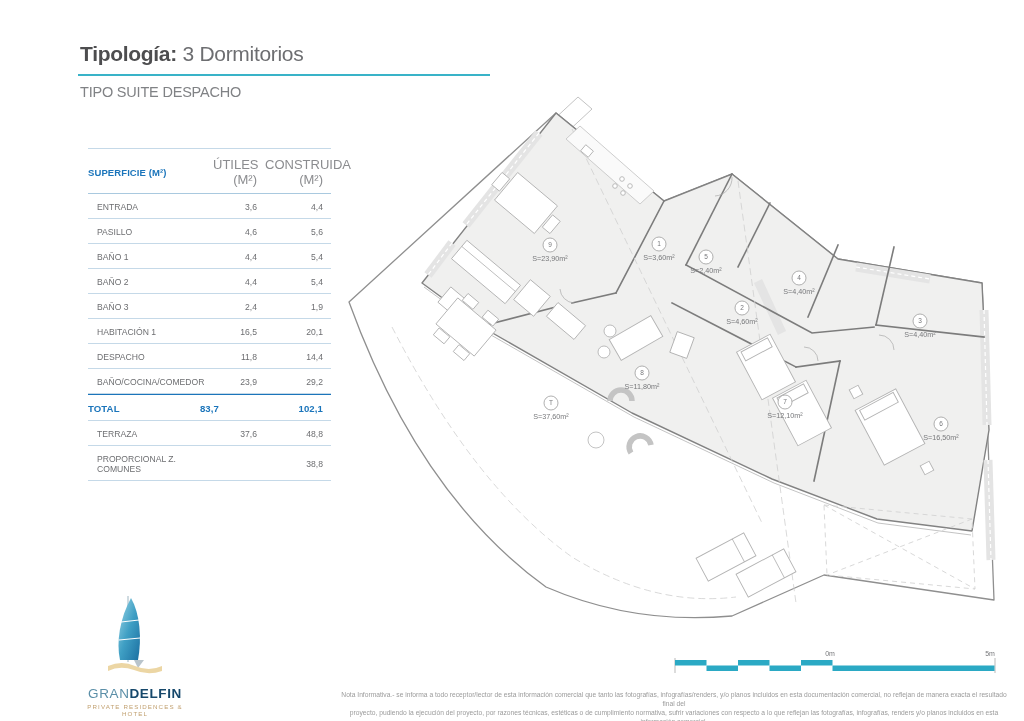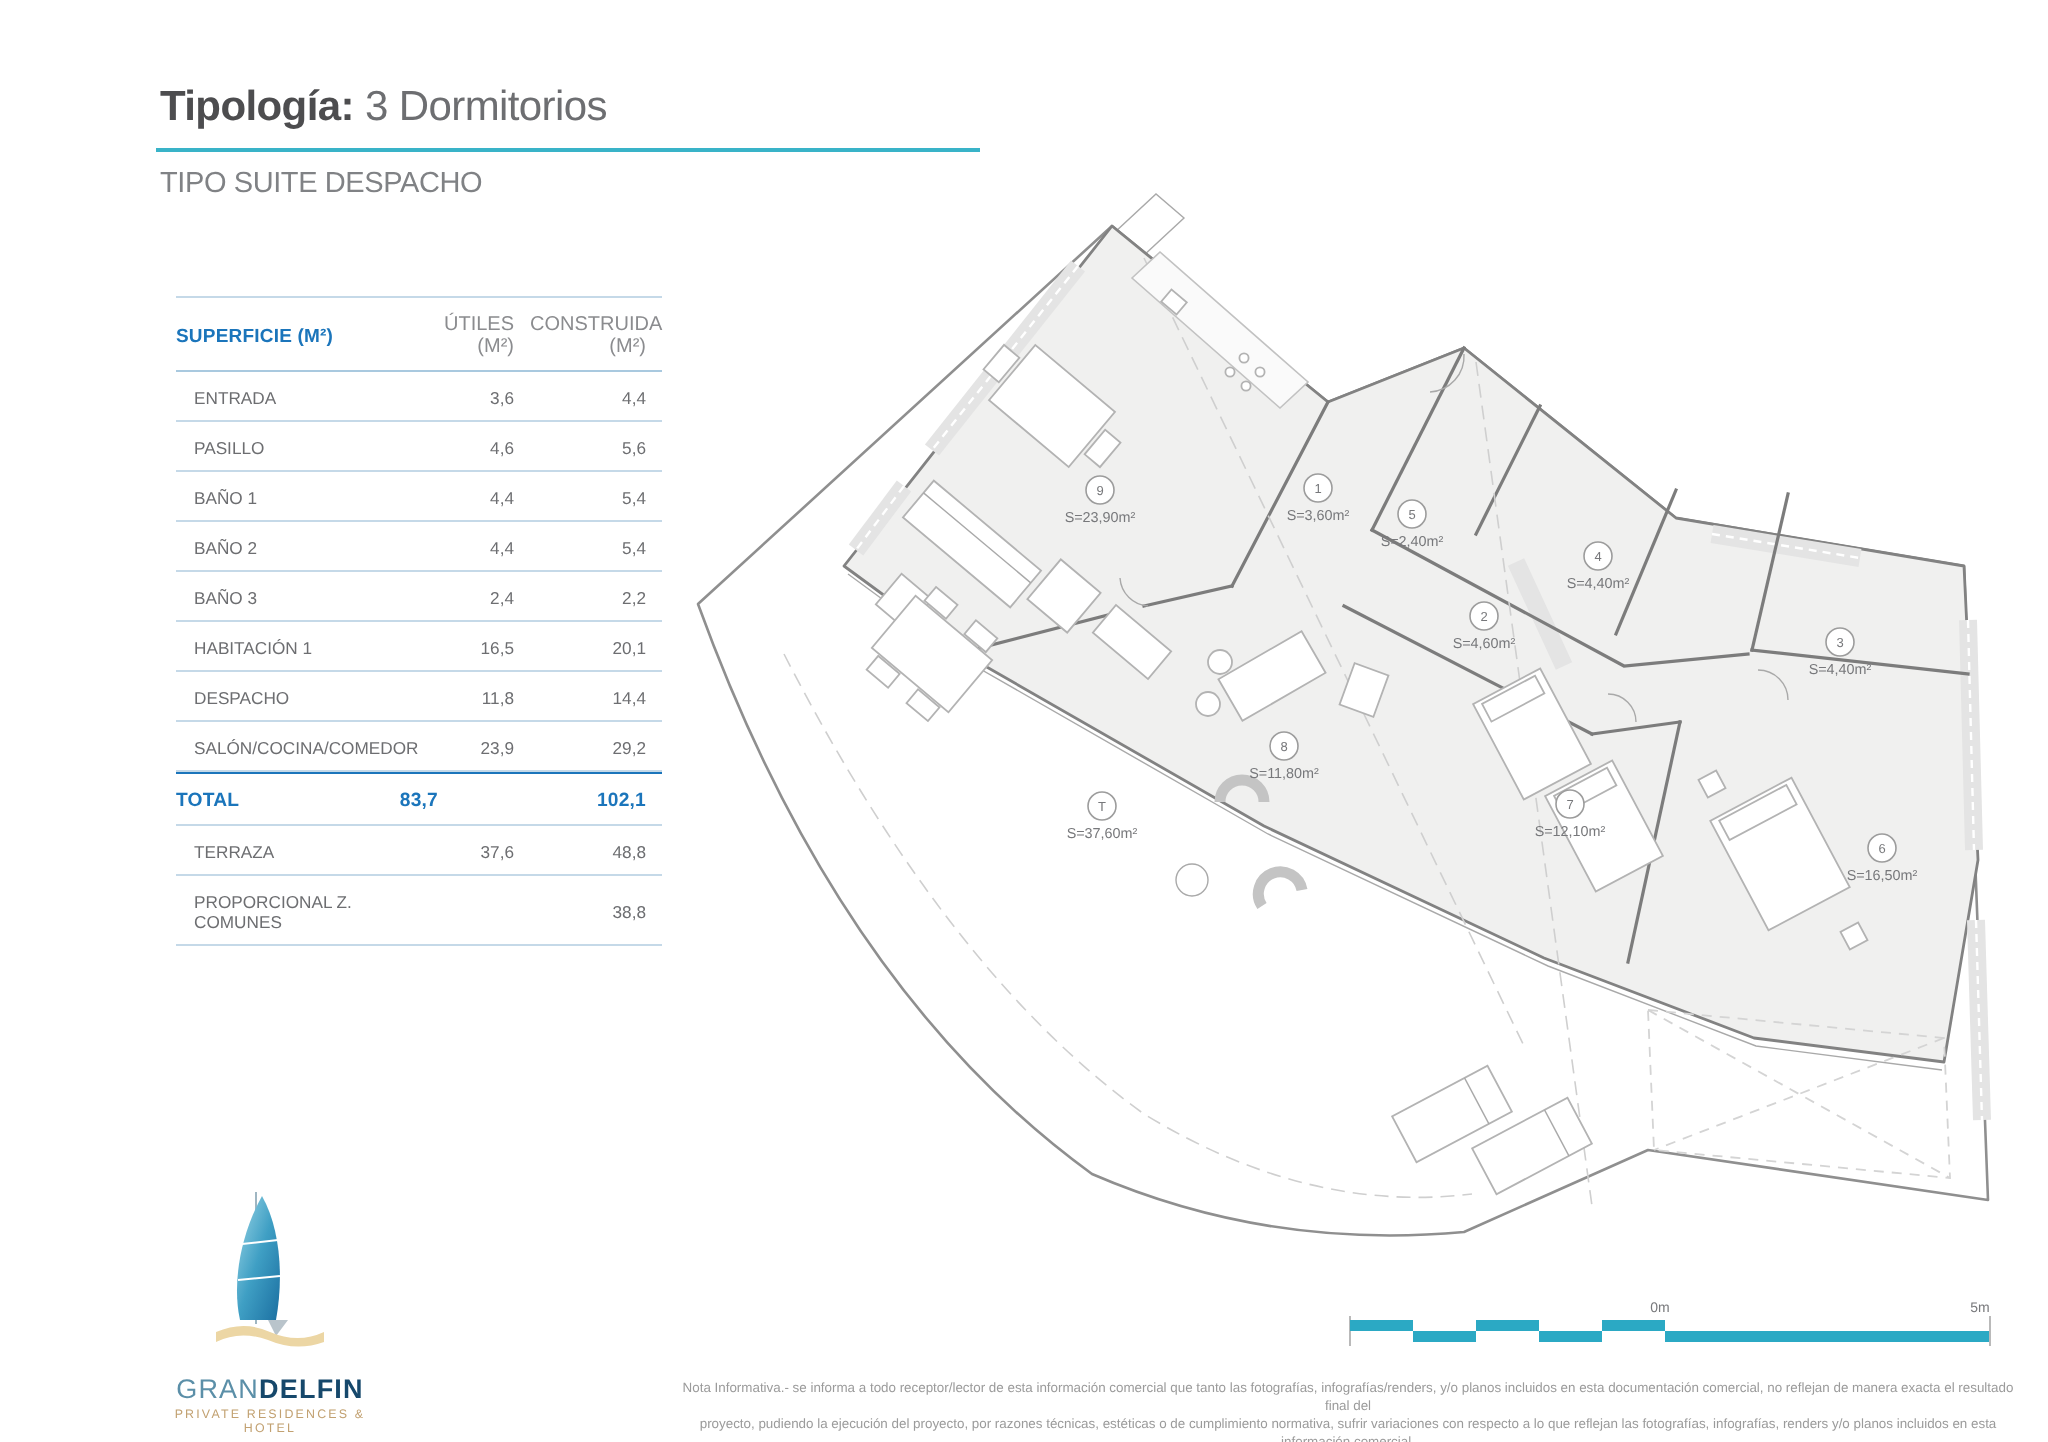--- a/index.html
+++ b/index.html
@@ -15,21 +15,21 @@
   .title .tbold{color:#4d4d4f;font-weight:700;}
   .rule{position:absolute;left:78px;top:74px;width:412px;height:2px;background:var(--accent-cyan,#39b3c8);}
   .subtitle{position:absolute;left:80px;top:84px;font-size:14.5px;color:#808285;letter-spacing:-0.2px;}
 
   
   .area-table{position:absolute;left:88px;top:148px;width:243px;font-size:8.6px;color:#6d6e71;}
   .trow{display:grid;grid-template-columns:1fr 52px 66px;align-items:center;padding:8px 0 6px 0;border-bottom:1px solid #c5d9e8;}
   .trow .c2,.trow .c3{text-align:right;padding-right:8px;}
   .thead{border-top:1px solid #c5d9e8;border-bottom:1px solid #a9c9df;}
   .thead .c1{color:var(--accent-blue,#1b75bb);font-weight:700;font-size:9.5px;letter-spacing:0.1px;}
-  .thead .c2,.thead .c3{font-size:10px;color:#8b8c8f;text-align:right;}
+  .thead .c2,.thead .c3{font-size:13px;color:#8b8c8f;text-align:right;}
   .trow.normal .c1{padding-left:9px;}
   .trow.total{color:var(--accent-blue,#1b75bb);font-weight:700;font-size:9.6px;border-top:1.5px solid var(--accent-blue,#1b75bb);letter-spacing:0.1px;gap:38px;}
   .trow.total:last-child{border-bottom:none;}
 
   
   .plan{position:absolute;left:334px;top:95px;width:690px;height:540px;}
   .hull{fill:#ffffff;stroke:#8f8f8f;stroke-width:1.3;stroke-linejoin:round;}
   .indoor{fill:#f0f0ef;stroke:#828282;stroke-width:1.4;stroke-linejoin:round;}
   .wall{stroke:#7c7c7c;stroke-width:1.6;fill:none;stroke-linecap:square;}
   .thin{stroke:#a9a9a9;stroke-width:0.7;fill:none;}
@@ -95,34 +95,34 @@
           <span class="c3">5,4</span>
         </div>
         <div class="trow normal">
           <span class="c1">BAÑO 2</span>
           <span class="c2">4,4</span>
           <span class="c3">5,4</span>
         </div>
         <div class="trow normal">
           <span class="c1">BAÑO 3</span>
           <span class="c2">2,4</span>
-          <span class="c3">2,2</span>
+          <span class="c3">1,9</span>
         </div>
         <div class="trow normal">
           <span class="c1">HABITACIÓN 1</span>
           <span class="c2">16,5</span>
           <span class="c3">20,1</span>
         </div>
         <div class="trow normal">
           <span class="c1">DESPACHO</span>
           <span class="c2">11,8</span>
           <span class="c3">14,4</span>
         </div>
         <div class="trow normal">
-          <span class="c1">SALÓN/COCINA/COMEDOR</span>
+          <span class="c1">BAÑO/COCINA/COMEDOR</span>
           <span class="c2">23,9</span>
           <span class="c3">29,2</span>
         </div>
         <div class="trow total">
           <span class="c1">TOTAL</span>
           <span class="c2">83,7</span>
           <span class="c3">102,1</span>
         </div>
         <div class="trow normal">
           <span class="c1">TERRAZA</span>

